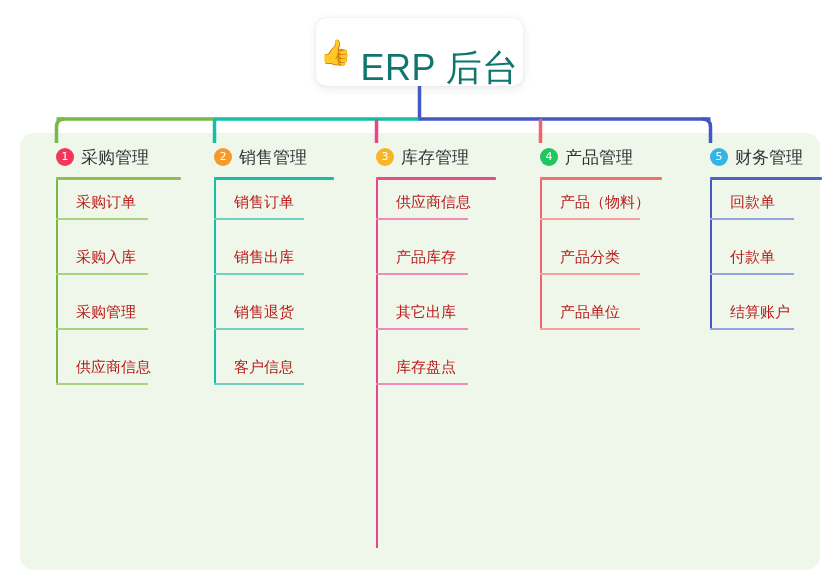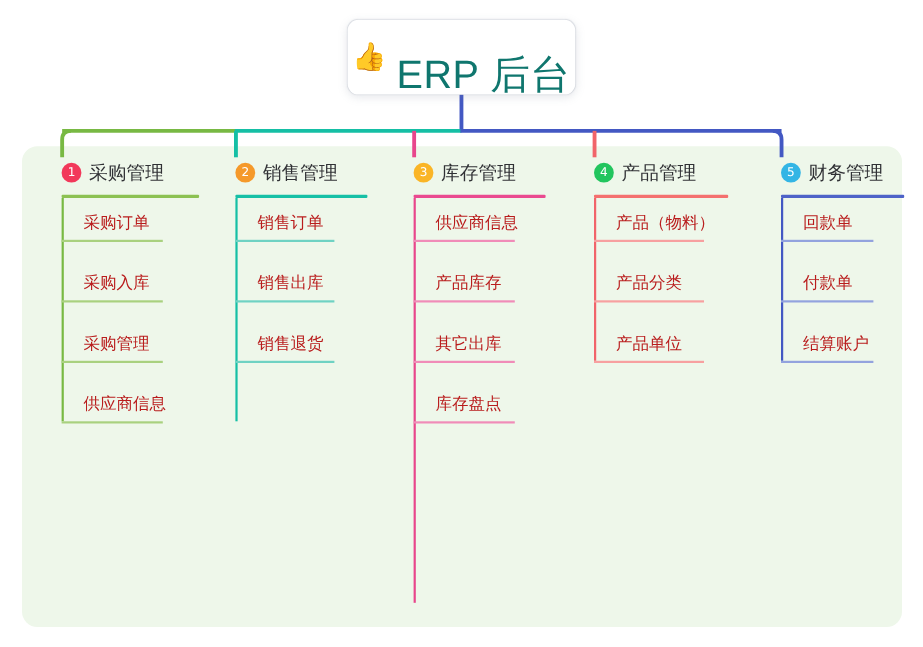--- a/index.html
+++ b/index.html
@@ -209,20 +209,24 @@
             <div class="item-rule" style="background: rgb(111, 210, 195); width: 90px;"></div>
           </div>
           <div class="item">
             <span class="item-label">销售出库</span>
             <div class="item-rule" style="background: rgb(111, 210, 195); width: 90px;"></div>
           </div>
           <div class="item">
             <span class="item-label">销售退货</span>
             <div class="item-rule" style="background: rgb(111, 210, 195); width: 90px;"></div>
           </div>
+          <div class="item">
+            <span class="item-label">客户信息</span>
+            <div class="item-rule" style="background: rgb(111, 210, 195); width: 90px;"></div>
+          </div>
         </div>
       </div>
       <div class="column" style="left: 358px;">
         <div class="col-header">
           <span class="badge" style="background: rgb(250, 181, 38);">3</span>
           <span class="col-title">库存管理</span>
         </div>
         <div class="col-header-rule" style="background: rgb(234, 74, 144); width: 120px; margin-left: 18px;"></div>
         <div class="items">
           <div class="item-spine" style="background: rgb(232, 70, 140); height: 368px;"></div>

